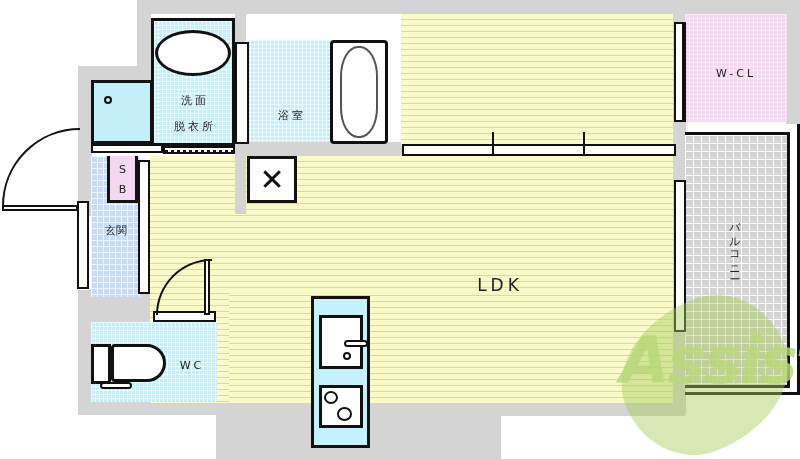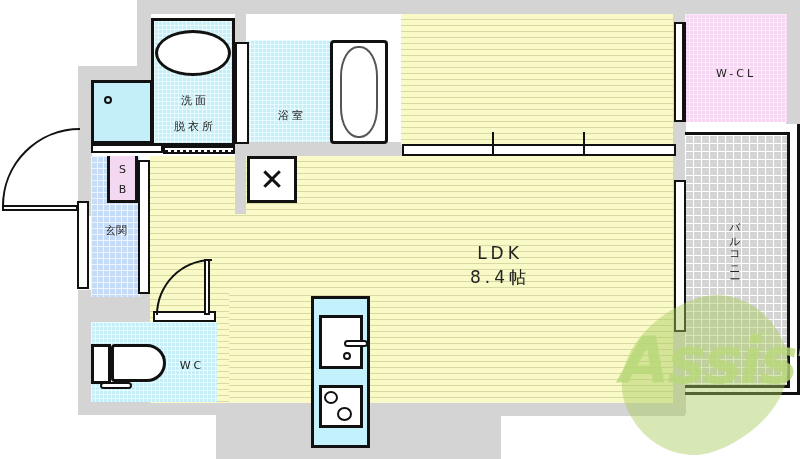--- a/index.html
+++ b/index.html
@@ -48,23 +48,22 @@
   <div class="abs win" style="left:674px;top:22px;width:12px;height:100px;border-right:4px solid #111;"></div>
 
   <div class="abs tile-grey" style="left:685px;top:132px;width:105px;height:256px;border:3px solid #111;border-left:none;"></div>
   <div class="abs" style="left:685px;top:392px;width:115px;height:3px;background:#111;"></div>
   <div class="abs" style="left:797px;top:124px;width:3px;height:271px;background:#111;"></div>
   <div class="label small" style="left:722px;top:215px;width:22px;line-height:20px;writing-mode:vertical-rl;letter-spacing:2px;">バルコニー</div>
   <div class="abs win" style="left:674px;top:180px;width:12px;height:152px;"></div>
 
   <div class="abs floor" style="left:150px;top:156px;width:523px;height:247px;"></div>
   <div class="abs floor" style="left:229px;top:290px;width:444px;height:113px;"></div>
-  <div class="label" style="left:420px;top:241px;width:160px;">
+  <div class="label" style="left:420px;top:273px;width:160px;">
     <div>LDK</div>
-    <div>8.4帖</div>
   </div>
   <div class="abs wall" style="left:235px;top:156px;width:11px;height:58px;"></div>
 
   <div class="abs tile-blue" style="left:311px;top:296px;width:59px;height:152px;border:3px solid #111;background:#c4f2fc;"></div>
   <div class="abs" style="left:319px;top:315px;width:44px;height:54px;background:#fff;border:3px solid #111;"></div>
   <div class="abs" style="left:344px;top:340px;width:24px;height:7px;background:#fff;border:2px solid #111;border-radius:4px;"></div>
   <div class="abs" style="left:343px;top:352px;width:8px;height:8px;border:2px solid #111;border-radius:50%;"></div>
   <div class="abs" style="left:319px;top:385px;width:44px;height:43px;background:#fff;border:3px solid #111;"></div>
   <div class="abs" style="left:324px;top:391px;width:14px;height:13px;border:2px solid #111;border-radius:50%;"></div>
   <div class="abs" style="left:337px;top:407px;width:15px;height:14px;border:2px solid #111;border-radius:50%;"></div>

